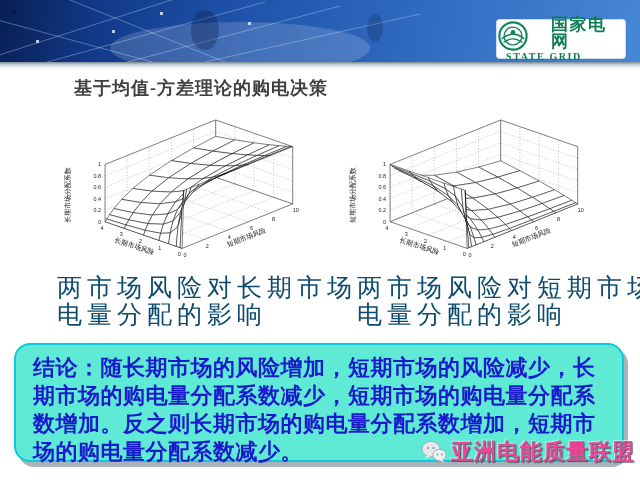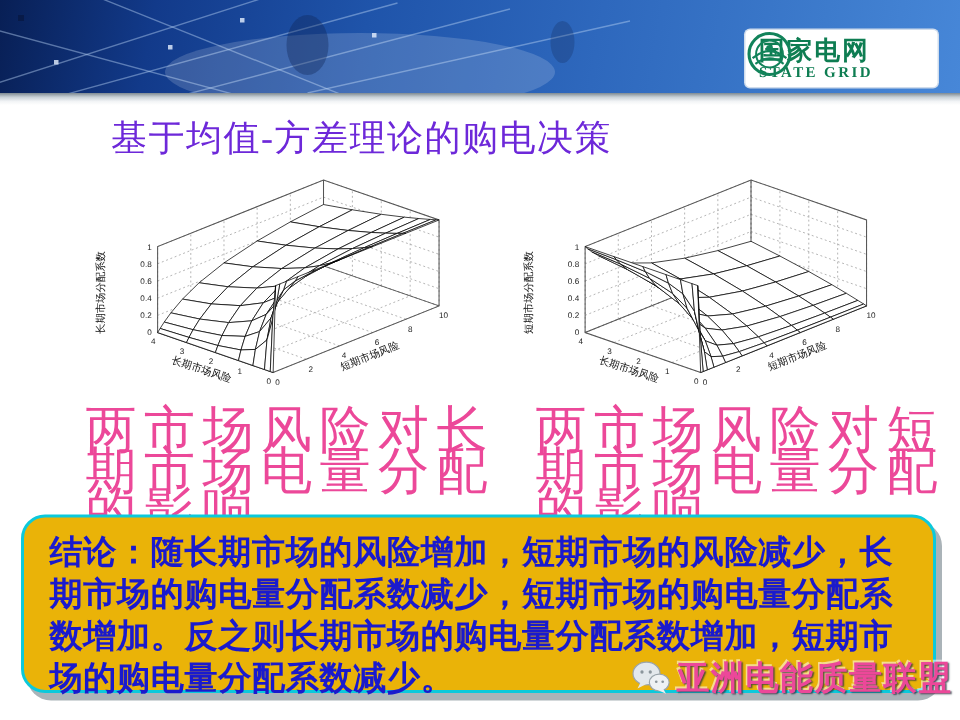--- a/index.html
+++ b/index.html
@@ -9,35 +9,35 @@
   .header{position:absolute;left:0;top:0;width:640px;height:62px;
           background:linear-gradient(100deg,#081f55 0%,#123a8a 16%,#1f54aa 38%,#2e68bd 62%,#3d7bcc 85%,#4787d8 100%);}
   .header svg{position:absolute;left:0;top:0;}
   .header-divider{position:absolute;left:0;top:62px;width:640px;height:8px;
           background:linear-gradient(#7e8a92 0%,#c9d2d8 35%,#f2f4f6 70%,#ffffff 100%);}
   
   .logo{position:absolute;right:15px;top:20px;width:128px;height:38px;background:#fff;
         border-radius:3px;display:flex;align-items:center;padding:2px 4px;box-sizing:border-box;
         box-shadow:0 0 0 1px #cfdcec;}
   .logo-text{display:flex;flex-direction:column;margin-left:5px;line-height:1;}
-  .logo-cn{font-size:17px;font-weight:bold;color:#0e7d52;letter-spacing:1.5px;}
+  .logo-cn{font-size:17px;font-weight:bold;color:#0e7d52;letter-spacing:1.5px;margin-left:45px;}
   .logo-en{font-size:10px;font-weight:bold;color:#0e7d52;letter-spacing:1.6px;
            font-family:"Liberation Serif","DejaVu Serif",serif;margin-top:2px;}
   
-  .page-title{position:absolute;left:74px;top:76px;font-size:24px;font-weight:normal;color:#6d28d9;
+  .page-title{position:absolute;left:74px;top:76px;font-size:18px;font-weight:bold;color:#404040;
               letter-spacing:1px;font-family:"Liberation Serif","DejaVu Serif",serif;}
   
   .chart{position:absolute;top:118px;width:270px;height:158px;}
   .chart.left{left:55px;} .chart.right{left:340px;}
-  .caption{position:absolute;top:274px;width:300px;font-size:34px;letter-spacing:5px;
-           line-height:27px;color:#ec4899;}
+  .caption{position:absolute;top:274px;width:300px;font-size:25px;letter-spacing:5px;
+           line-height:27px;color:#0c4a6e;}
   .caption.left{left:57px;} .caption.right{left:357px;}
   
   .conclusion{position:absolute;left:14px;top:343px;width:610px;height:119px;box-sizing:border-box;
-              background:#eab308;border:2px solid #0cc9db;border-radius:16px;
+              background:#5eead4;border:2px solid #0cc9db;border-radius:16px;
               box-shadow:4px 5px 0 #aab3b8;padding:9px 17px 0 17px;}
   .conclusion p{margin:0;font-size:22px;font-weight:bold;color:#1a1acd;line-height:28px;letter-spacing:0.5px;}
   
   .watermark{position:absolute;right:5px;top:437px;display:flex;align-items:center;gap:4px;}
   .watermark-text{font-size:22px;font-weight:bold;letter-spacing:1px;color:#ec4899;
                   text-shadow:1px 1px 1px rgba(40,50,60,.75), -1px -1px 0 rgba(255,255,255,.55);}
 </style>
 </head>
 <body>
 

